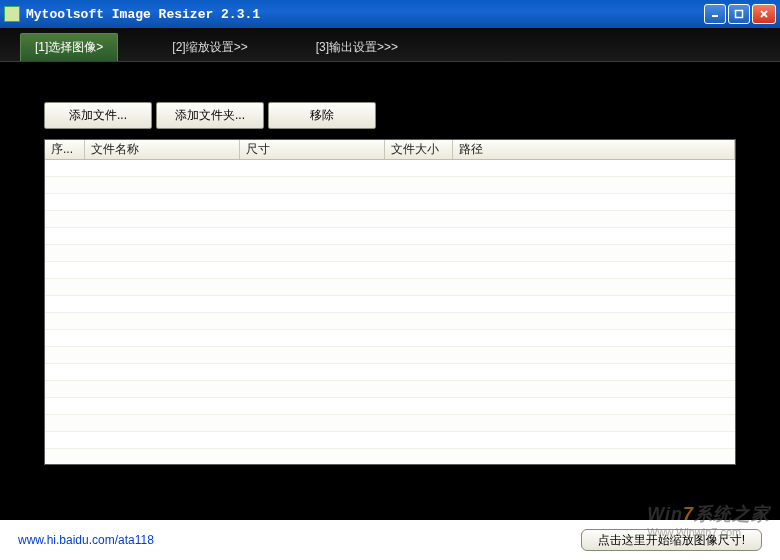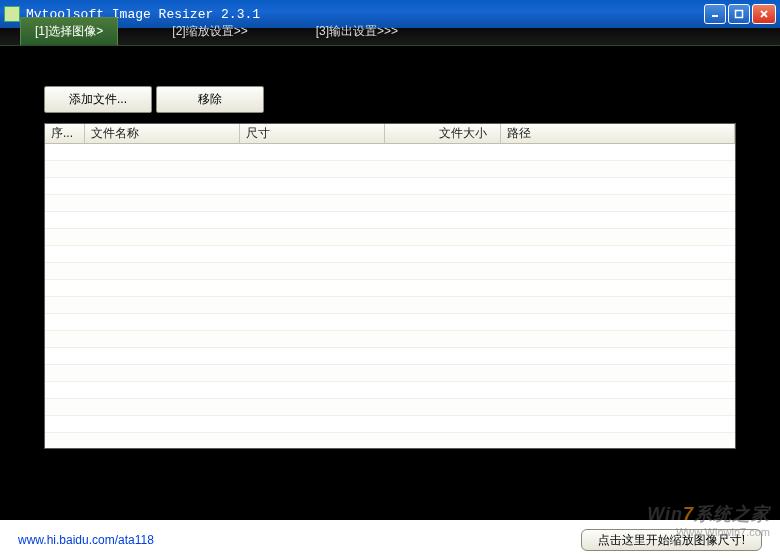--- a/index.html
+++ b/index.html
@@ -1,57 +1,57 @@
 <!DOCTYPE html>
 <html><head>
 <meta charset="utf-8">
 <style>
 * { margin: 0; padding: 0; box-sizing: border-box; }
 body { font-family: "SimSun", Arial, sans-serif; font-size: 12px; background: #fff; width: 780px; height: 560px; overflow: hidden; position: relative; }
 
 .titlebar { height: 28px; background: linear-gradient(to bottom, #0a5bc4 0%, #1665d2 40%, #0a4ea8 100%); display: flex; align-items: center; padding: 0 4px; color: #fff; font-weight: bold; }
 .titlebar-icon { width: 16px; height: 16px; margin-right: 6px; background: #d0e8a0; border: 1px solid #3a6; display: inline-block; }
-.titlebar-title { flex: 1; font-family: "Courier New", monospace; font-size: 13px; font-weight: normal; }
+.titlebar-title { flex: 1; font-family: "Courier New", monospace; font-size: 13px; font-weight: bold; }
 .titlebar-buttons { display: flex; gap: 2px; }
 .tbtn { width: 22px; height: 20px; border: 1px solid #fff; border-radius: 3px; display: flex; align-items: center; justify-content: center; cursor: pointer; }
 .tbtn.min { background: linear-gradient(to bottom, #4a8fe0, #1a5fc0); }
 .tbtn.max { background: linear-gradient(to bottom, #4a8fe0, #1a5fc0); }
 .tbtn.close { background: linear-gradient(to bottom, #f08060, #d83020); width: 24px; }
 .tbtn svg { width: 10px; height: 10px; }
 
 .appbody { background: #000; height: 492px; position: relative; }
-.tabs { height: 18px; display: flex; align-items: flex-end; padding-left: 20px; background: linear-gradient(to bottom, #0a0a0a 0%, #1a1a1a 100%); border-bottom: 1px solid #2a4a2a; }
+.tabs { height: 34px; display: flex; align-items: flex-end; padding-left: 20px; background: linear-gradient(to bottom, #0a0a0a 0%, #1a1a1a 100%); border-bottom: 1px solid #2a4a2a; }
 .tab { height: 28px; padding: 0 14px; display: flex; align-items: center; color: #ddd; font-size: 12px; cursor: pointer; margin-right: 40px; }
 .tab.active { background: linear-gradient(to bottom, #4a7a3a 0%, #2a5a2a 100%); border: 1px solid #5a8a4a; border-bottom: none; color: #fff; border-radius: 2px 2px 0 0; }
 
 .content { padding: 40px 44px 20px 44px; }
 .toolbar { display: flex; gap: 4px; margin-bottom: 10px; }
 .btn { width: 108px; height: 27px; background: linear-gradient(to bottom, #fdfdfc, #e8e6d8); border: 1px solid #8a8a7a; border-radius: 2px; font-size: 12px; cursor: pointer; display: flex; align-items: center; justify-content: center; }
 
 .table-wrap { border: 1px solid #5a5a5a; background: #fff; height: 326px; display: flex; flex-direction: column; }
 .thead { height: 20px; background: linear-gradient(to bottom, #fdfdfa, #eceadc); display: flex; border-bottom: 1px solid #c0beb0; }
 .th { border-right: 1px solid #c8c6b8; display: flex; align-items: center; padding: 0 6px; color: #222; position: relative; }
 .th-resize { position: absolute; right: -2px; top: 0; bottom: 0; width: 4px; cursor: col-resize; }
 .tbody { flex: 1; overflow-y: scroll; background: #fff; }
 .row { height: 17px; border-bottom: 1px solid #f0efe8; display: flex; }
 .row:nth-child(even) { background: #fdfdfb; }
 .c0 { width: 40px; }
 .c1 { width: 155px; font-family: Liberation Serif, serif; }
 .c2 { width: 145px; }
-.c3 { width: 68px; margin-left: 48px; }
+.c3 { width: 68px; }
 .c4 { flex: 1; }
 .tbody::-webkit-scrollbar { width: 16px; }
 .tbody::-webkit-scrollbar-track { background: #efeee6; border-left: 1px solid #d0cec0; }
 .tbody::-webkit-scrollbar-thumb { background: #c8c6b8; border: 1px solid #a8a698; }
 
 .footer { height: 40px; background: #fff; display: flex; align-items: center; padding: 0 18px 0 18px; justify-content: space-between; }
 .link { color: #0040dd; font-size: 12px; cursor: pointer; }
 .startbtn { height: 22px; padding: 0 16px; background: linear-gradient(to bottom, #fdfdfc, #e8e6d8); border: 1px solid #8a8a7a; border-radius: 6px; font-size: 12px; cursor: pointer; }
 
-.watermark { position: absolute; right: 10px; bottom: 22px; pointer-events: none; text-align: right; }
+.watermark { position: absolute; right: 10px; bottom: 22px; pointer-events: none; }
 .wm1 { font-size: 18px; font-weight: bold; color: rgba(80,80,80,0.55); font-style: italic; letter-spacing: 1px; }
 .wm1 .seven { color: rgba(200,120,0,0.75); }
 .wm2 { font-size: 11px; color: rgba(120,120,120,0.6); }
 </style>
 </head>
 <body>
 
 <div class="titlebar">
   <span class="titlebar-icon"></span>
   <span class="titlebar-title">Mytoolsoft Image Resizer 2.3.1</span>
@@ -78,20 +78,21 @@
 <div class="appbody">
   <div class="tabs">
     <div class="tab active">[1]选择图像&gt;</div>
     <div class="tab">[2]缩放设置&gt;&gt;</div>
     <div class="tab">[3]输出设置&gt;&gt;&gt;</div>
   </div>
 
   <div class="content">
     <div class="toolbar">
       <button class="btn">添加文件...</button>
+      <button class="btn">添加文件夹...</button>
       <button class="btn">移除</button>
     </div>
 
     <div class="table-wrap">
       <div class="thead">
         <div class="th c0">
             <span>序...</span>
             <span class="th-resize"></span>
           </div>
         <div class="th c1">

